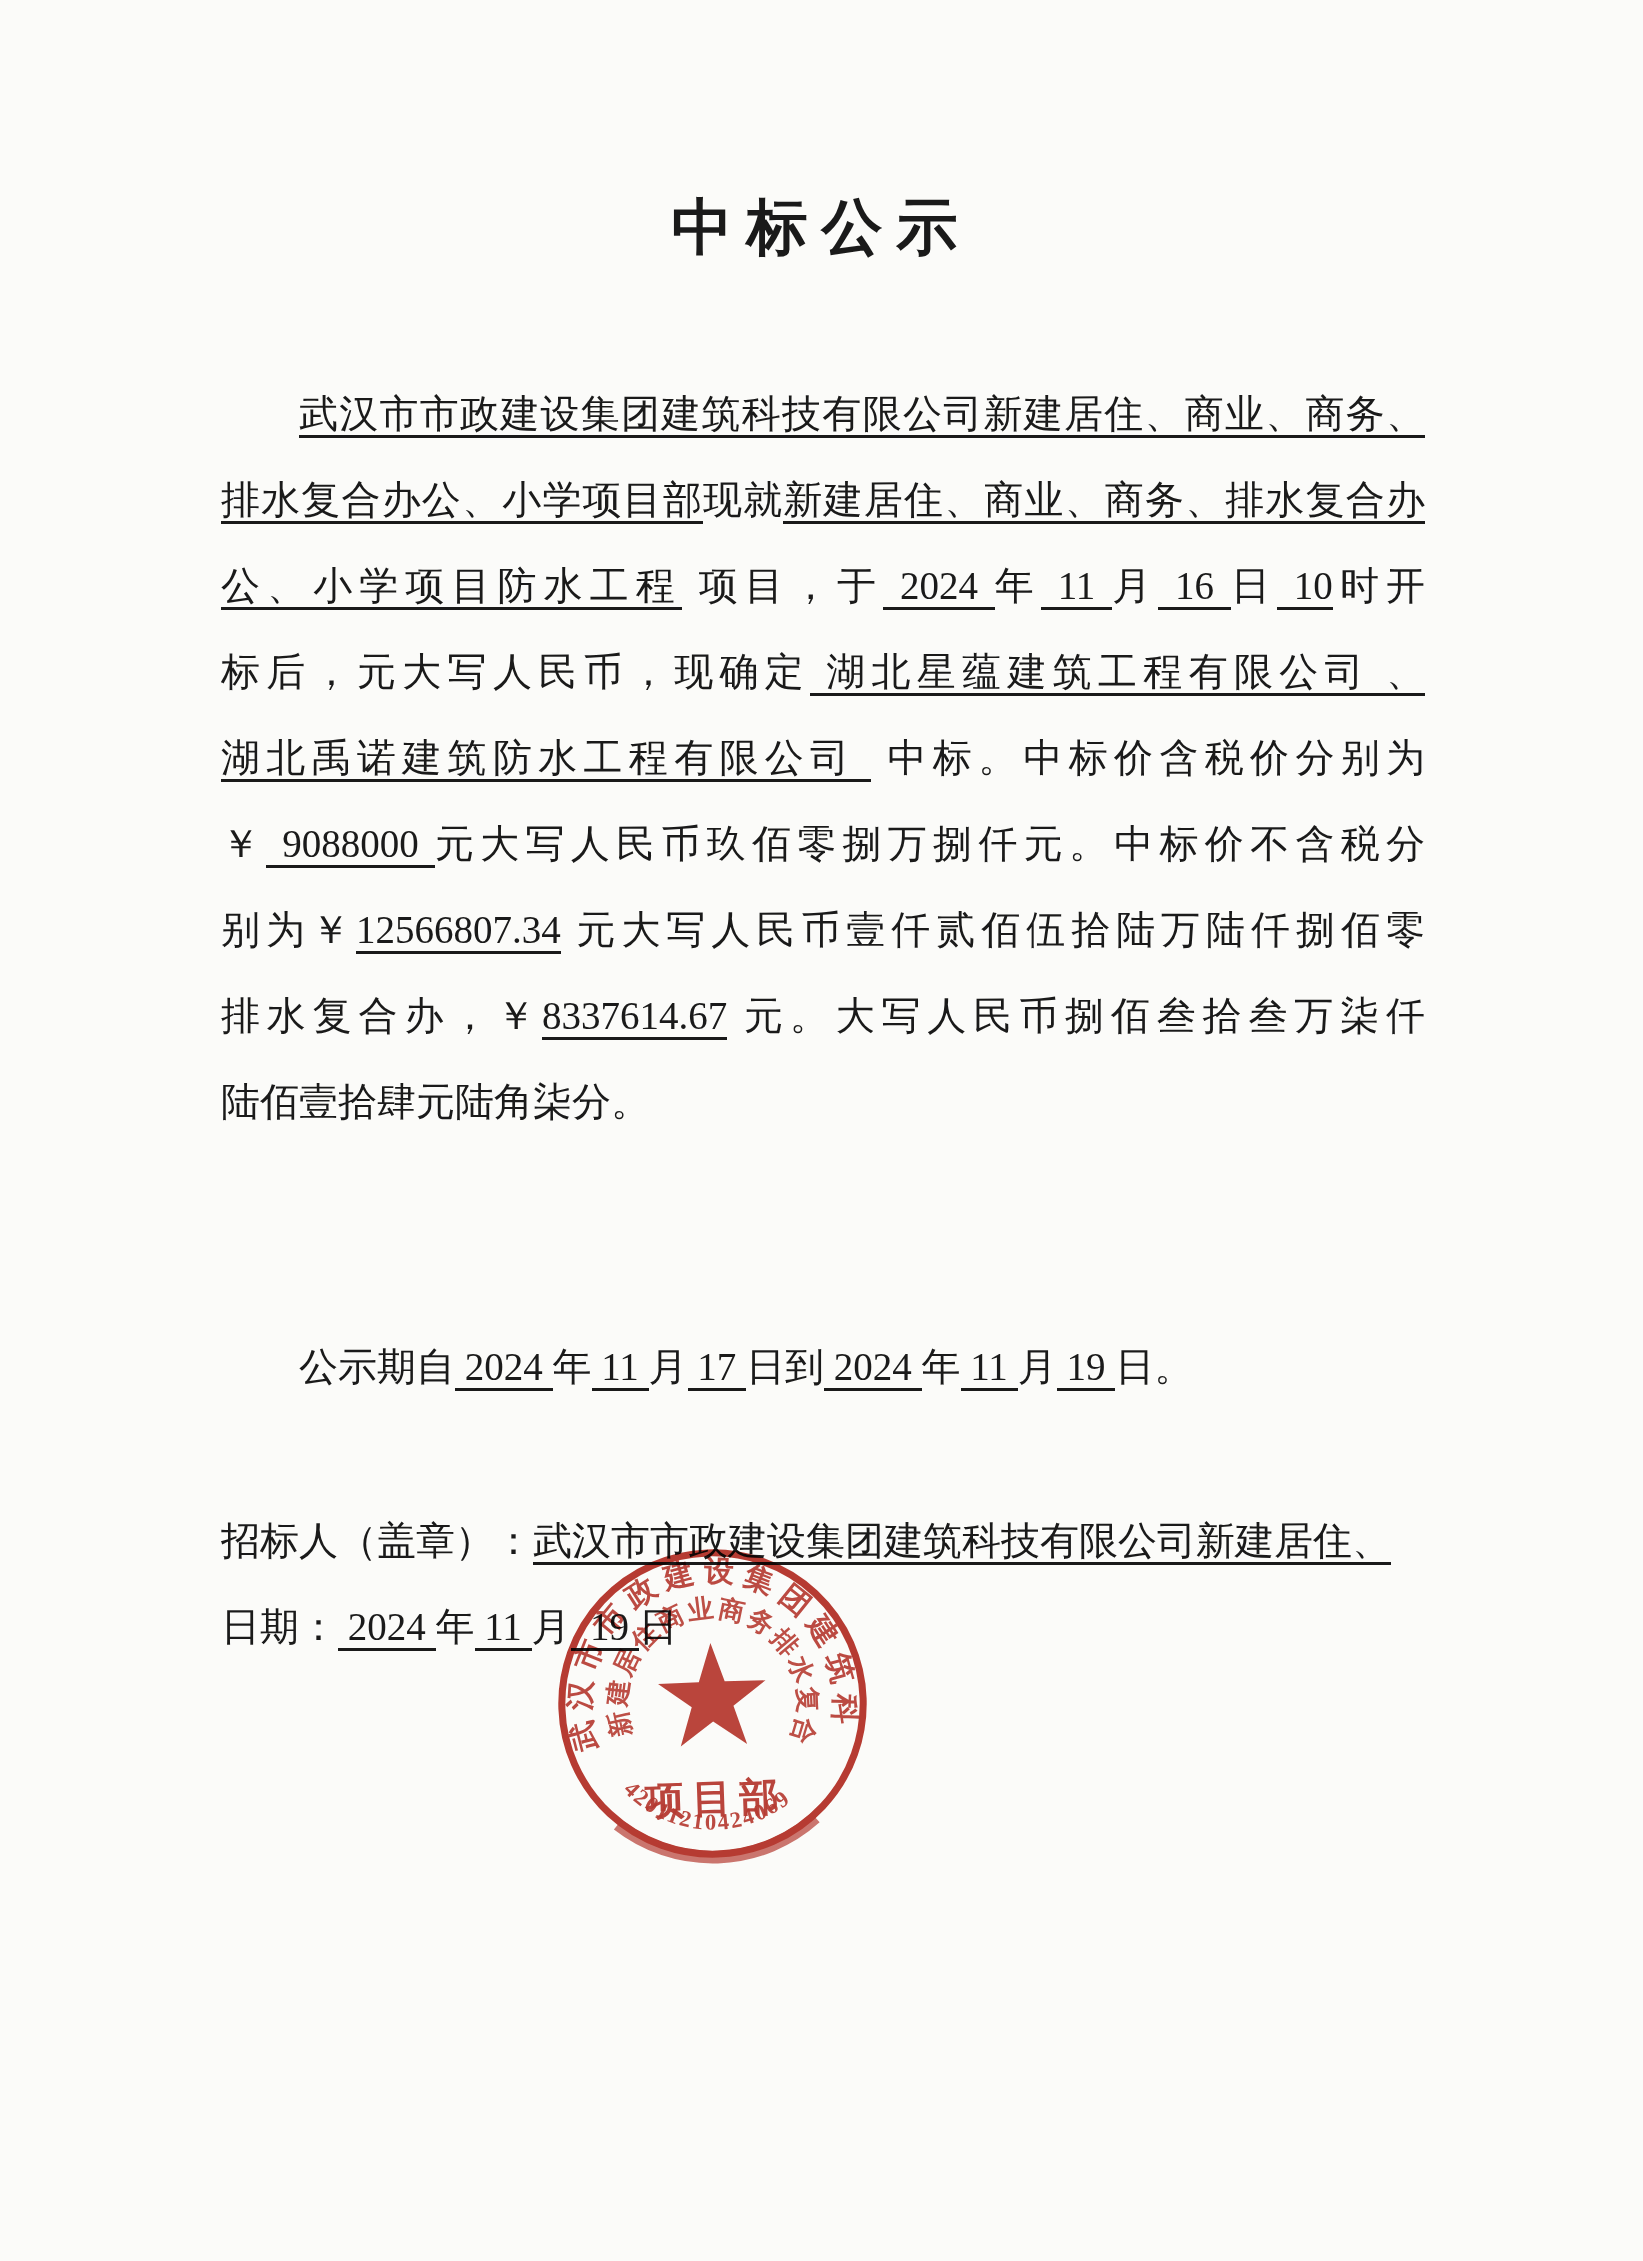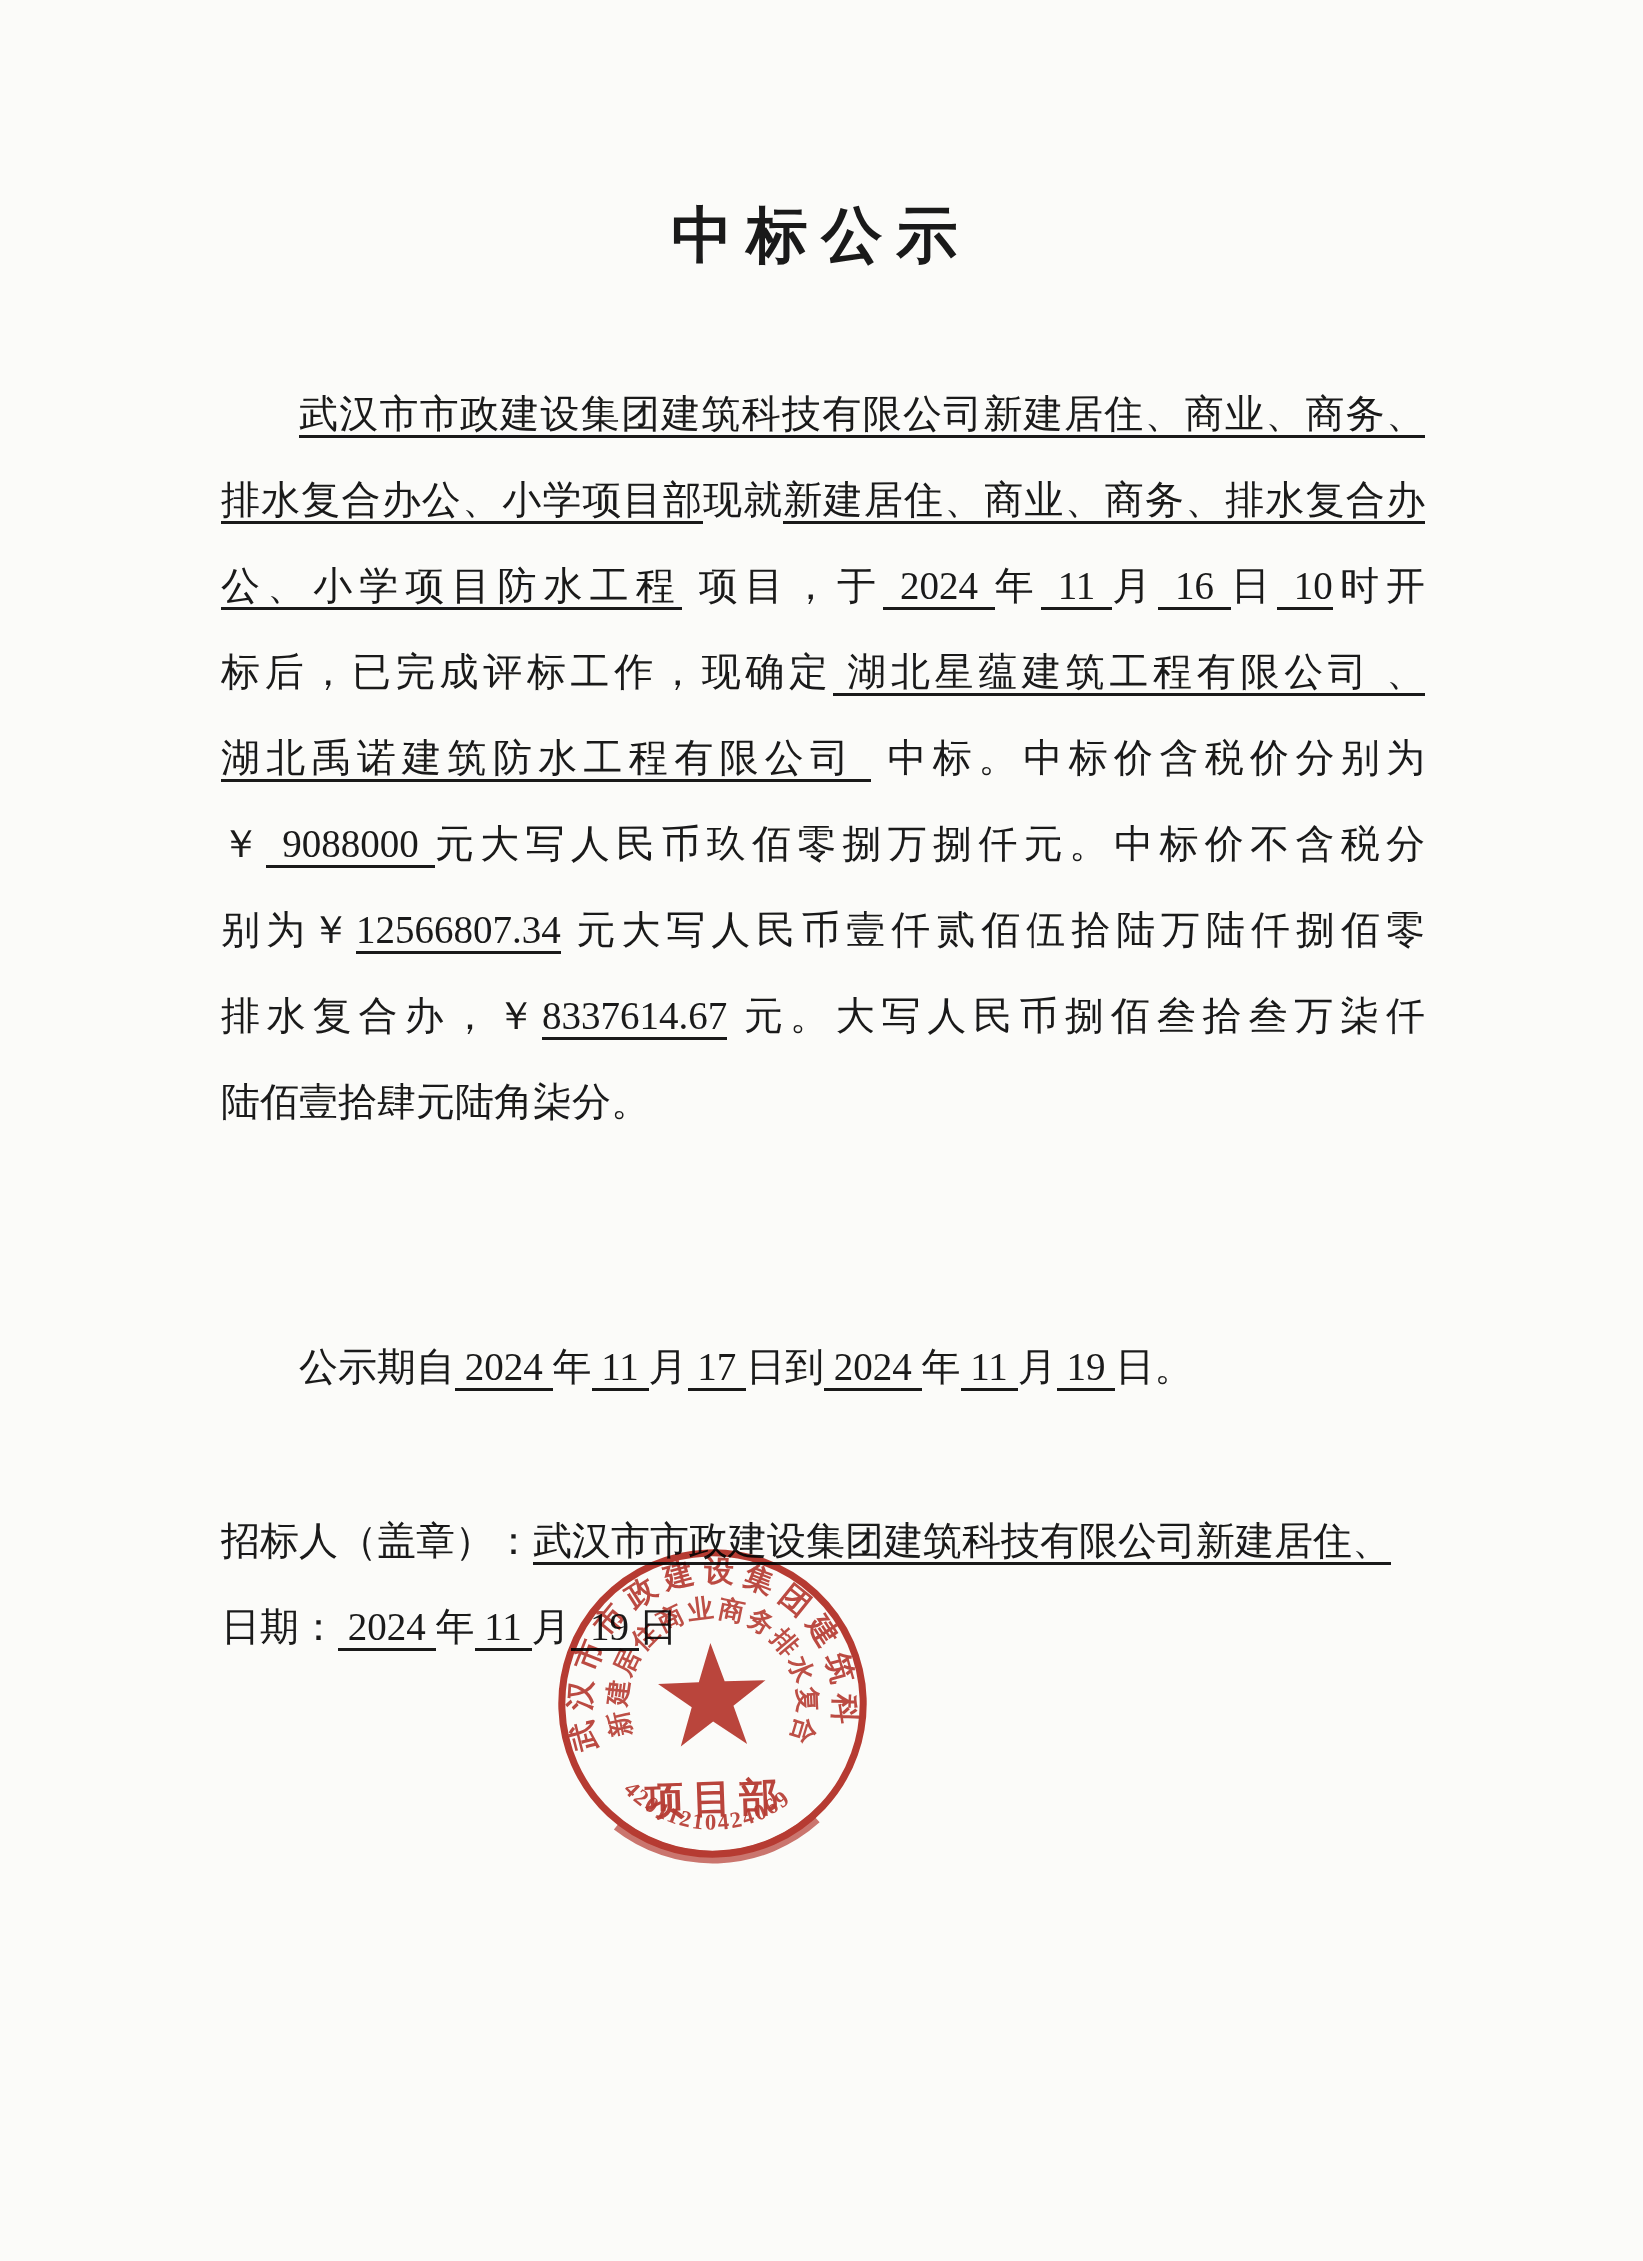--- a/index.html
+++ b/index.html
@@ -11,21 +11,21 @@
   body{background:#e8e8e8;}
   .page{
     position:relative;
     width:1643px;height:2261px;
     background:var(--paper);
     overflow:hidden;
     font-family:"Liberation Serif","DejaVu Serif",serif;
     color:var(--ink);
   }
   .title{
-    position:absolute;top:196px;left:0;right:0;
+    position:absolute;top:188px;left:0;right:0;
     margin:0;
     text-align:center;
     font-size:61px;font-weight:700;
     letter-spacing:14px;
     line-height:1.3;
     color:var(--ink);
   }
   .body{
     position:absolute;left:221px;top:371px;width:1204px;
     font-size:39px;line-height:86px;
@@ -52,21 +52,21 @@
 <body>
 
 <div class="page">
 
   <h1 class="title">中标公示</h1>
 
   <div class="body">
       <div class="line just indent"><span class="u">武汉市市政建设集团建筑科技有限公司新建居住、商业、商务、</span></div>
       <div class="line just"><span class="u">排水复合办公、小学项目部</span><span>现就</span><span class="u">新建居住、商业、商务、排水复合办</span></div>
       <div class="line just"><span class="u">公、小学项目防水工程</span><span>&nbsp;项目，于</span><span class="u">&nbsp;2024&nbsp;</span><span>年</span><span class="u">&nbsp;11&nbsp;</span><span>月</span><span class="u">&nbsp;16&nbsp;</span><span>日</span><span class="u">&nbsp;10</span><span>时开</span></div>
-      <div class="line just"><span>标后，已完成评标工作，现确定</span><span class="u">&nbsp;湖北星蕴建筑工程有限公司&nbsp;、</span></div>
+      <div class="line just"><span>标后，元大写人民币，现确定</span><span class="u">&nbsp;湖北星蕴建筑工程有限公司&nbsp;、</span></div>
       <div class="line just"><span class="u">湖北禹诺建筑防水工程有限公司&nbsp;</span><span>&nbsp;中标。中标价含税价分别为</span></div>
       <div class="line just"><span>￥</span><span class="u">&nbsp;9088000&nbsp;</span><span>元大写人民币玖佰零捌万捌仟元。中标价不含税分</span></div>
       <div class="line just"><span>别为￥</span><span class="u">12566807.34</span><span>&nbsp;元大写人民币壹仟贰佰伍拾陆万陆仟捌佰零</span></div>
       <div class="line just"><span>排水复合办，￥</span><span class="u">8337614.67</span><span>&nbsp;元。大写人民币捌佰叁拾叁万柒仟</span></div>
       <div class="line"><span>陆佰壹拾肆元陆角柒分。</span></div>
       <div class="line indent" style="margin-top: 179px;"><span>公示期自</span><span class="u">&nbsp;2024&nbsp;</span><span>年</span><span class="u">&nbsp;11&nbsp;</span><span>月</span><span class="u">&nbsp;17&nbsp;</span><span>日到</span><span class="u">&nbsp;2024&nbsp;</span><span>年</span><span class="u">&nbsp;11&nbsp;</span><span>月</span><span class="u">&nbsp;19&nbsp;</span><span>日。</span></div>
       <div class="line" style="margin-top: 88px;"><span>招标人（盖章）：</span><span class="u">武汉市市政建设集团建筑科技有限公司新建居住、</span></div>
       <div class="line"><span>日期：</span><span class="u">&nbsp;2024&nbsp;</span><span>年</span><span class="u">&nbsp;11&nbsp;</span><span>月</span><span class="u">&nbsp;&nbsp;19&nbsp;</span><span>日</span></div>
     </div>
 

